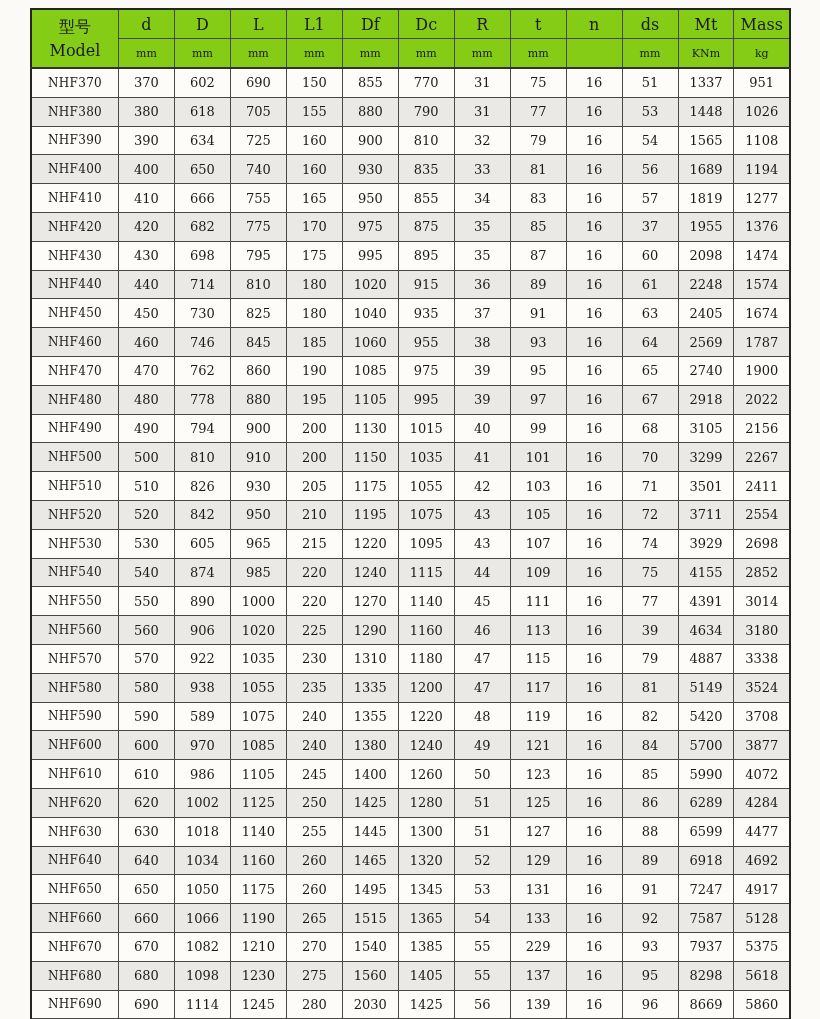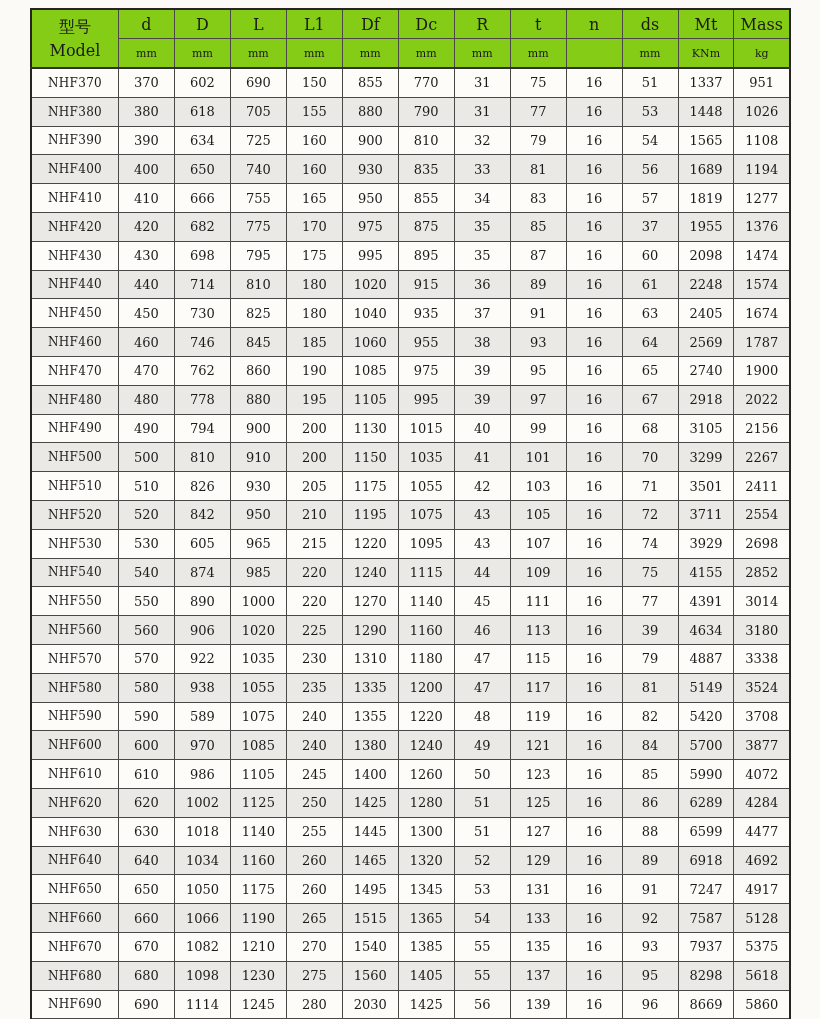--- a/index.html
+++ b/index.html
@@ -540,21 +540,21 @@
         </tr>
         <tr>
           <td class="model">NHF670</td>
           <td>670</td>
           <td>1082</td>
           <td>1210</td>
           <td>270</td>
           <td>1540</td>
           <td>1385</td>
           <td>55</td>
-          <td>135</td>
+          <td>229</td>
           <td>16</td>
           <td>93</td>
           <td>7937</td>
           <td>5375</td>
         </tr>
         <tr>
           <td class="model">NHF680</td>
           <td>680</td>
           <td>1098</td>
           <td>1230</td>

